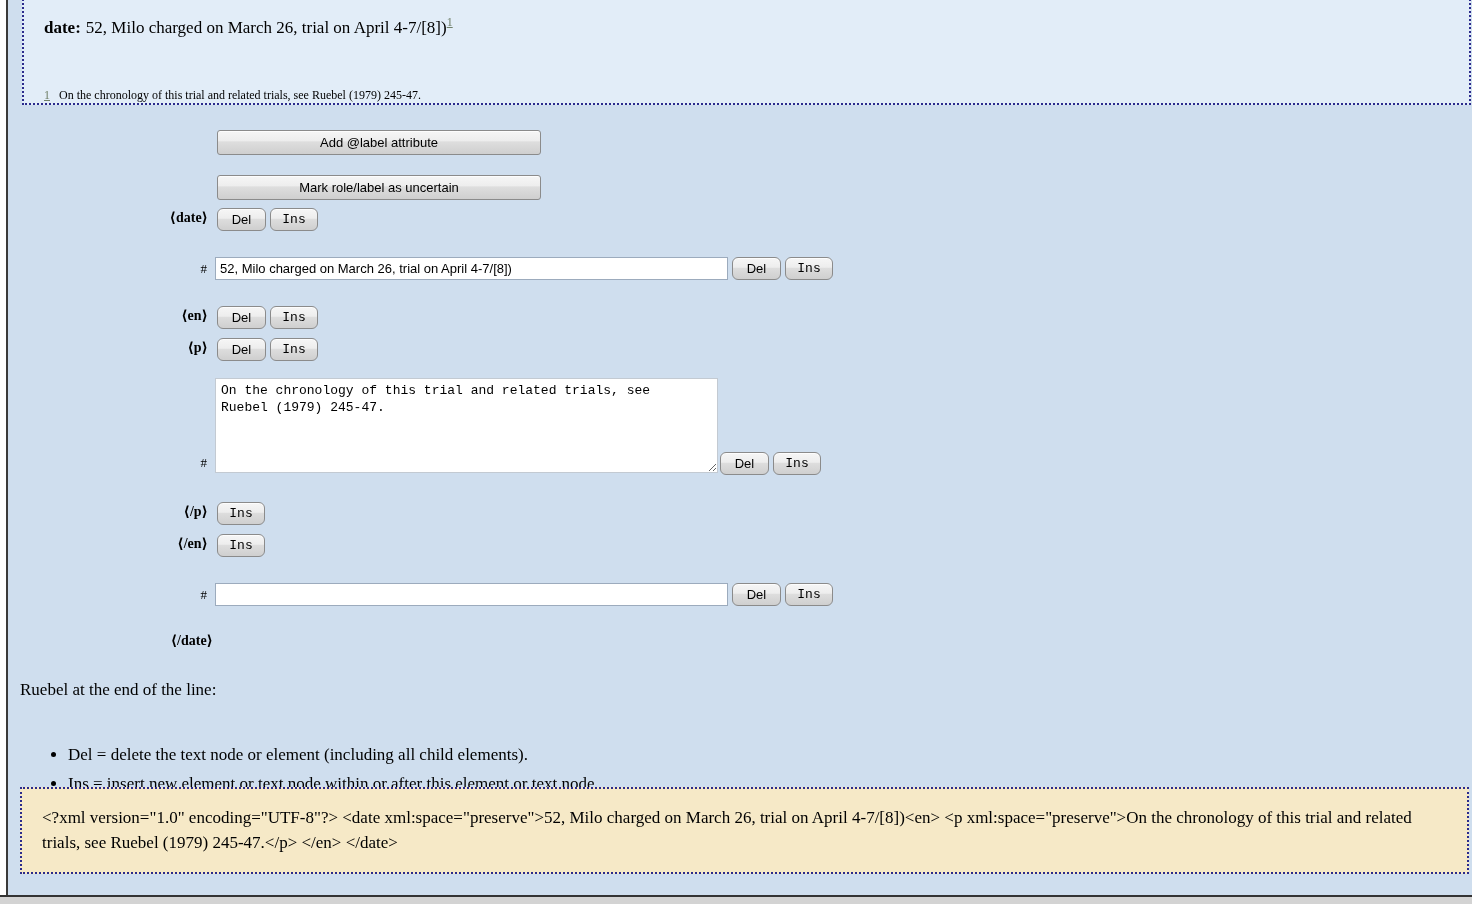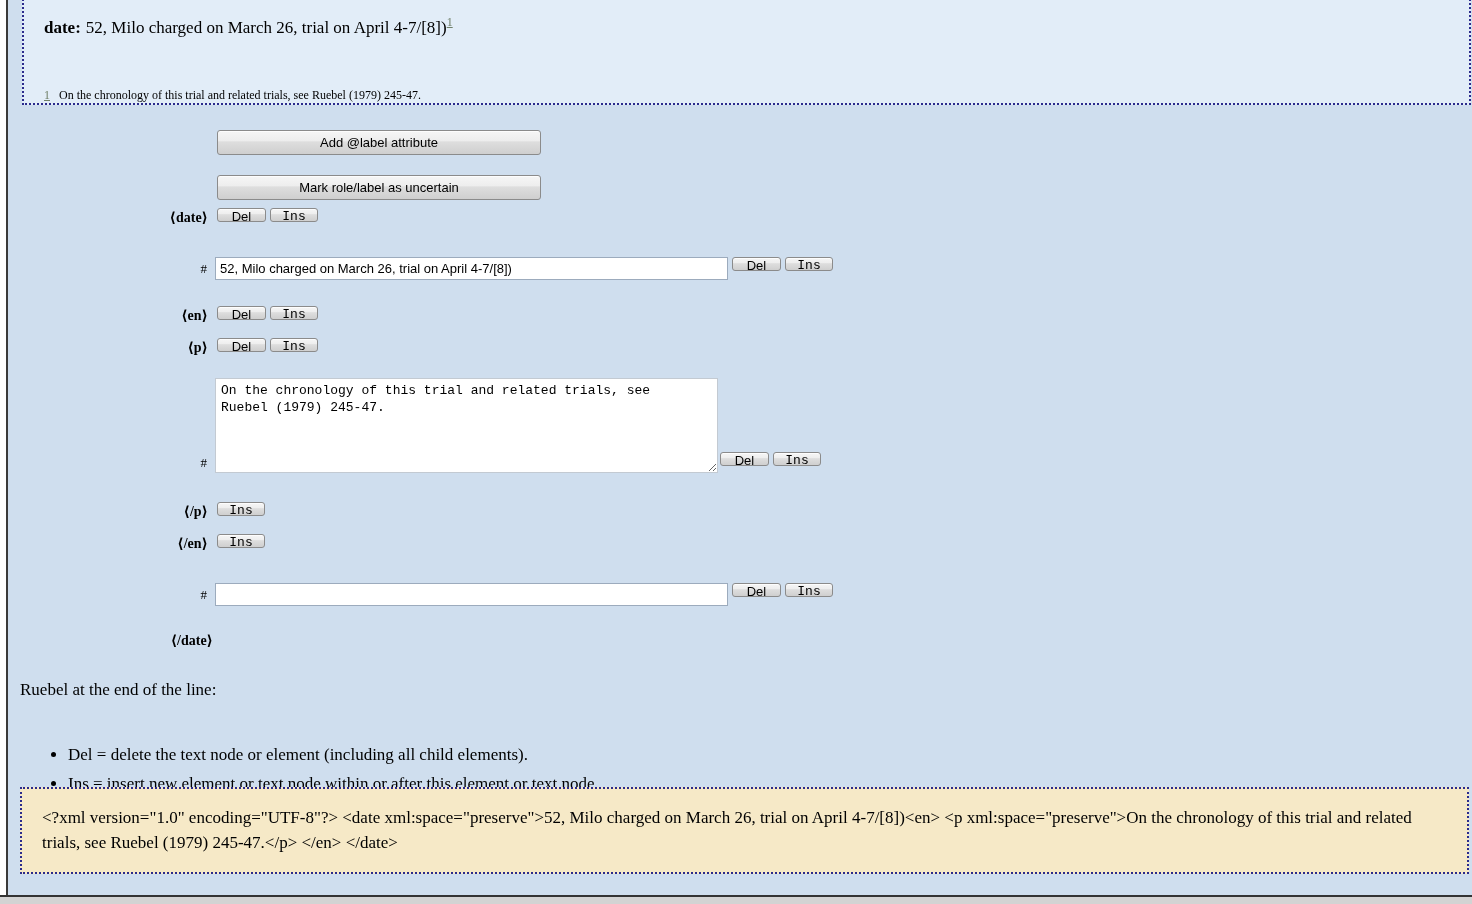--- a/index.html
+++ b/index.html
@@ -33,21 +33,21 @@
   .btn, .sbtn {
     position:absolute; box-sizing:border-box;
     font-family:"Liberation Sans","DejaVu Sans",sans-serif;
     font-size:13px; color:#000; text-align:center;
     background:linear-gradient(to bottom,#f6f6f6 0%, #ededed 45%, #dedede 46%, #cfcfcf 100%);
     border:1px solid #8b8b8b; border-radius:3px;
     box-shadow:inset 0 1px 0 rgba(255,255,255,.75);
     padding:0; cursor:pointer;
   }
   .btn { width:324px; height:25px; }
-  .sbtn { height:14px; }
+  .sbtn { height:23px;border-radius:6px; }
   .w-del { width:49px; } .w-ins { width:48px;font-family:Liberation Mono, monospace; }
 
   
   .tag {
     position:absolute; left:0; width:200px; text-align:right;
     font-weight:bold; font-size:14px; white-space:nowrap;
   }
   .hash {
     position:absolute; left:0; width:199px; text-align:right;
     font-size:13px;

